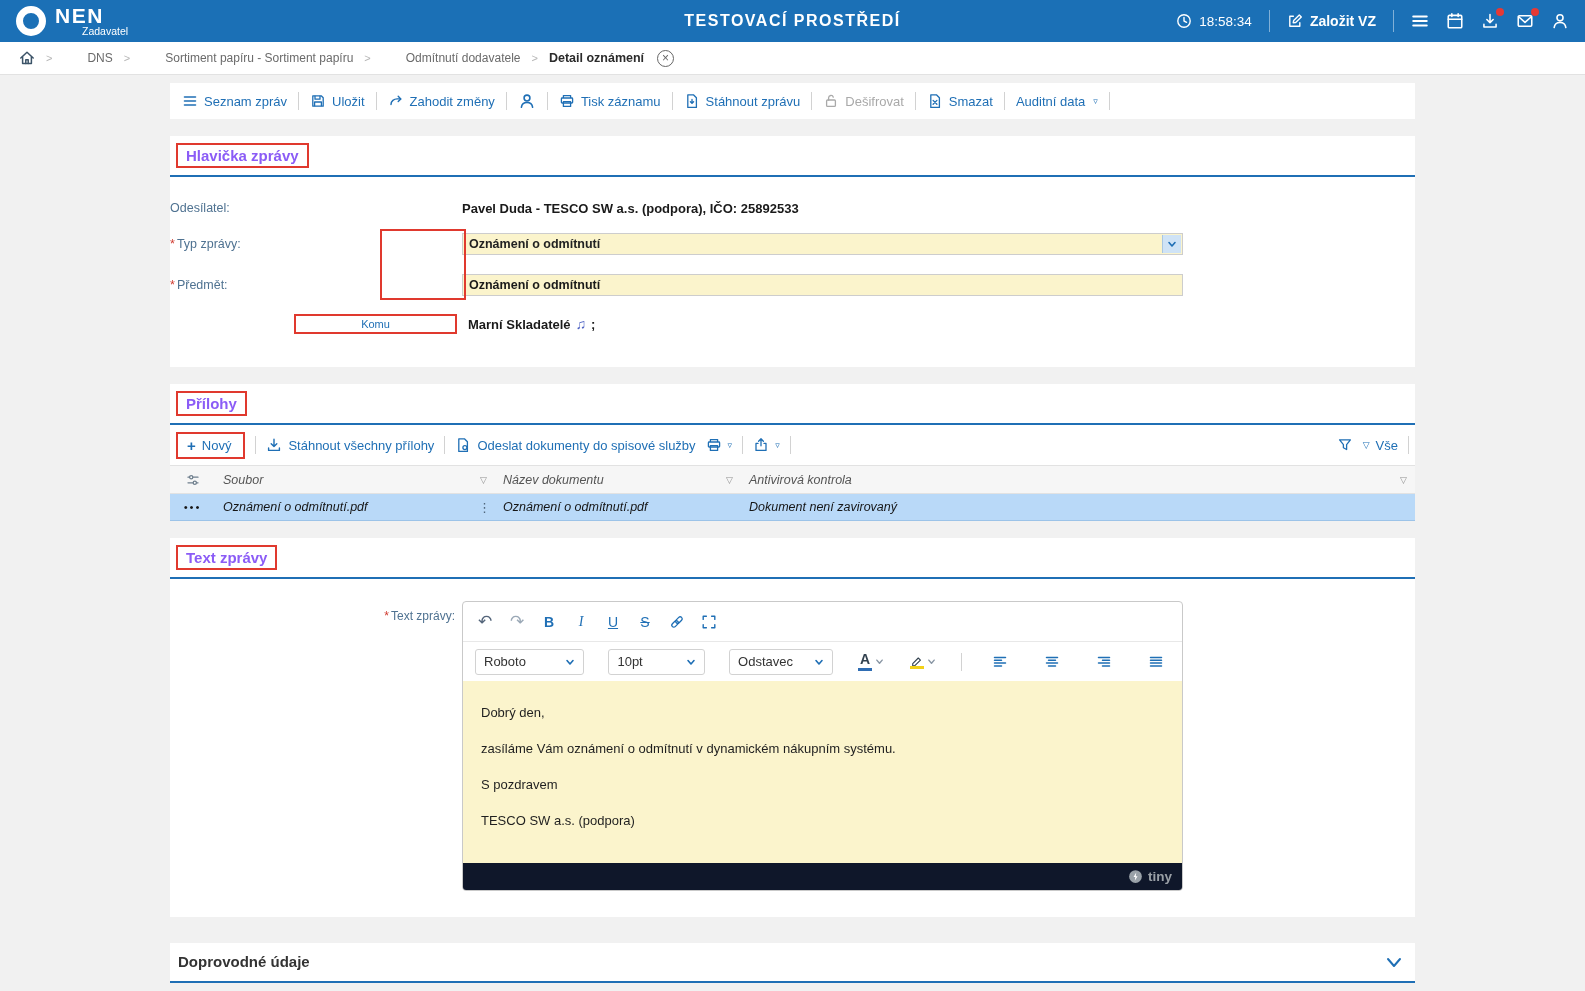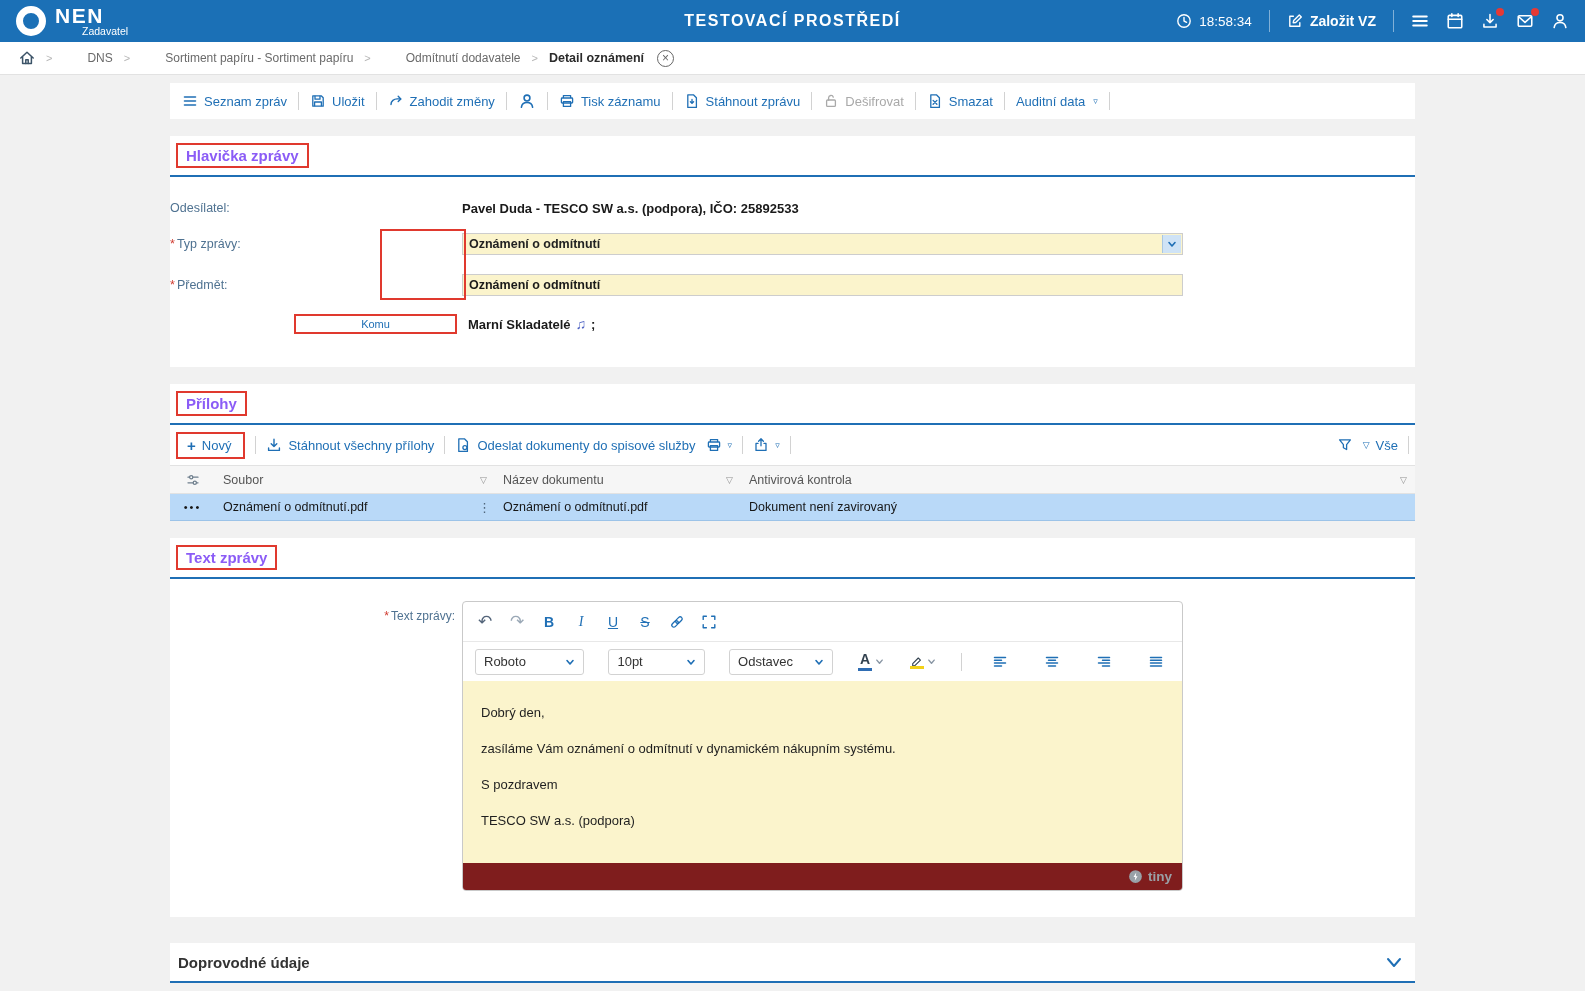--- a/index.html
+++ b/index.html
@@ -64,21 +64,21 @@
   .komu-box { width: 163px; margin-left: 124px; margin-right: 11px; border: 2px solid #e0392e; color: #1f6fb5; text-align: center; font-size: 11px; padding: 2px 0; flex: 0 0 auto; cursor: pointer; }
   .note-glyph { color: #4a5fc1; font-size: 14px; }
   .annot-typ { position: absolute; left: 210px; top: 52px; width: 86px; height: 71px; border: 2px solid #e0392e; pointer-events: none; }
 
   
   .att-toolbar { display: flex; align-items: center; gap: 10px; padding: 0 6px; height: 40px; }
   .novy-box { display: inline-flex; align-items: center; gap: 6px; border: 2px solid #e0392e; padding: 4px 12px 4px 9px; color: #1f6fb5; font-size: 13px; cursor: pointer; }
   .plus-g { font-size: 15px; font-weight: bold; line-height: 1; }
   .flex1 { flex: 1; }
   .ftri-inline { font-size: 9px; color: #1f6fb5; }
-  .att-table { width: 100%; border-collapse: collapse; font-size: 12.5px; table-layout: fixed; }
+  .att-table { width: 100%; border-collapse: collapse; font-size: 12.5px; table-layout: fixed; font-style: italic; }
   .att-table th { background: #f6f6f6; border-top: 1px solid #e2e2e2; border-bottom: 1px solid #e2e2e2; height: 28px; font-weight: normal; color: #555; text-align: left; padding: 0 24px 0 8px; position: relative; }
   .ftri { position: absolute; right: 8px; top: 50%; transform: translateY(-50%); font-size: 9px; color: #8f8f8f; cursor: pointer; }
   .att-table td { height: 27px; padding: 0 8px; background: #b9d9f8; border-bottom: 1px solid #9cc3e8; color: #161616; overflow: hidden; white-space: nowrap; position: relative; }
   .cell-dots { color: #2f6db3; text-align: center; letter-spacing: 2px; font-size: 11px; cursor: pointer; }
   .vdots { position: absolute; right: 4px; top: 50%; transform: translateY(-50%); color: #51677c; font-size: 13px; cursor: pointer; }
   .th-icon { display: flex; justify-content: center; color: #6f7f8d; }
 
   
   .tz-body { display: flex; padding: 22px 0 26px; }
   .tz-label { width: 292px; text-align: right; padding: 8px 7px 0 0; color: #4f7291; font-size: 12px; flex: 0 0 auto; }
@@ -92,25 +92,25 @@
   .glyph-u { text-decoration: underline; }
   .glyph-s { text-decoration: line-through; }
   .ed-div { border-top: 1px solid #e8e8e8; }
   .ed-select { display: flex; align-items: center; justify-content: space-between; border: 1px solid #d2d2d2; border-radius: 3px; height: 26px; padding: 0 8px; color: #333; font-size: 13px; cursor: pointer; gap: 8px; }
   .w-font { width: 118px; } .w-size { width: 104px; } .w-block { width: 112px; }
   .color-a { font-weight: bold; font-size: 14px; color: #33424f; border-bottom: 3px solid #2f6db3; line-height: 1.1; padding: 0 2px; }
   .pen-wrap { display: flex; flex-direction: column; align-items: center; }
   .pen-bar { width: 14px; height: 3px; background: #f3d118; margin-top: -1px; }
   .ed-content { background: #fbf4cc; min-height: 182px; padding: 24px 18px 4px; }
   .ed-content p { font-size: 13px; color: #1f1f1f; margin: 0 0 21px; }
-  .ed-status { height: 27px; display: flex; align-items: center; justify-content: flex-end; padding: 0 10px; gap: 5px; color: #9aa0a6; font-weight: bold; font-size: 13.5px; background: #7f1d1d; }
+  .ed-status { height: 27px; display: flex; align-items: center; justify-content: flex-end; padding: 0 10px; gap: 5px; color: #9aa0a6; font-weight: bold; font-size: 13.5px; background: #0f172a; }
 
   
   .dp { margin-top: 26px; }
-  .dp-head { display: flex; align-items: center; justify-content: space-between; padding: 10px 12px 10px 8px; border-bottom: 2px solid #1f6fb5; }
+  .dp-head { display: flex; justify-content: space-between; padding: 10px 12px 10px 8px; border-bottom: 2px solid #1f6fb5; }
 
   svg { display: block; }
 </style>
 </head>
 <body>
 
 <header class="topbar">
   <div class="tb-left">
     <span class="logo-ring"></span>
     <div class="brandcol">

